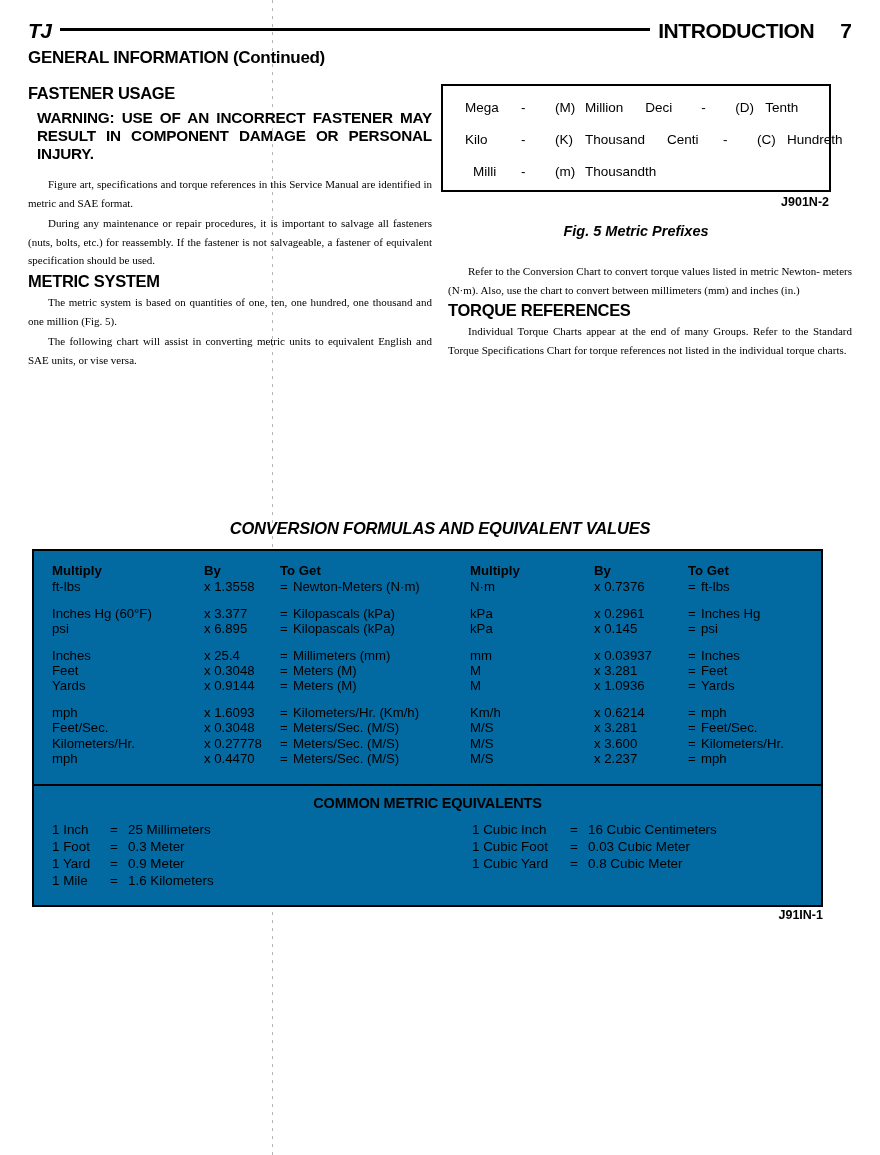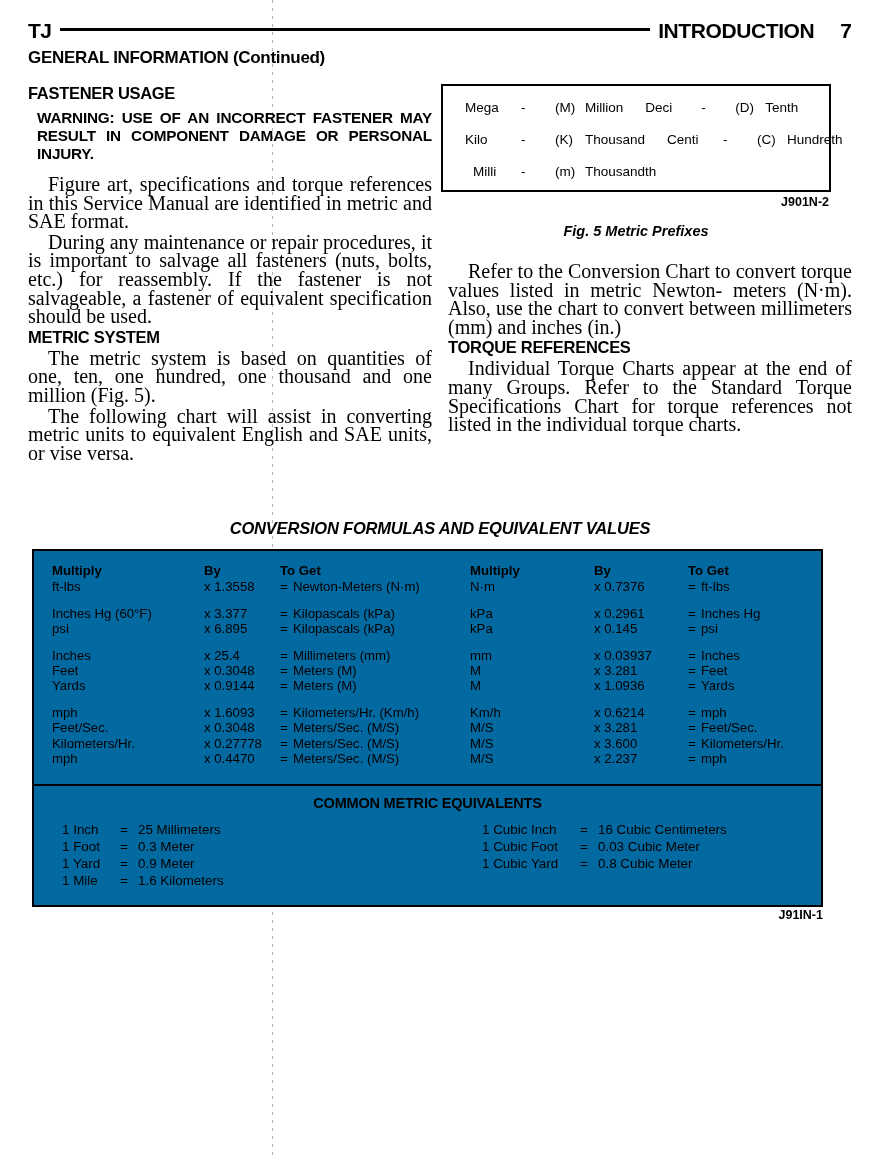--- a/index.html
+++ b/index.html
@@ -43,20 +43,21 @@
     display: flex;
     align-items: center;
   }
   .hdr-tj {
     font-family: "Liberation Sans", sans-serif;
     font-weight: bold;
     font-size: 21px;
     letter-spacing: -0.5px;
     flex: 0 0 auto;
     padding-right: 8px;
+    font-style: italic;
   }
   .hdr-rule {
     flex: 1 1 auto;
     height: 3px;
     background: #000;
     margin: 0 8px 3px 0;
   }
   .hdr-section {
     font-family: "Liberation Sans", sans-serif;
     font-weight: bold;
@@ -111,21 +112,21 @@
     font-weight: bold;
     font-size: 15.3px;
     line-height: 18px;
     margin: 6px 0 12px 9px;
     text-align: justify;
     letter-spacing: -0.2px;
   }
 
   p.body {
     font-family: "Liberation Serif", serif;
-    font-size: 20px;
+    font-size: 11px;
     line-height: 18.6px;
     margin: 0 0 2px 0;
     text-indent: 20px;
     text-align: justify;
   }
 
   
   .prefix-fig {
     position: absolute;
     left: 441px;
@@ -248,21 +249,21 @@
     text-align: center;
     padding: 9px 0 6px 0;
     letter-spacing: -0.2px;
   }
   .cme-body {
     display: flex;
     padding: 4px 0 16px 0;
     font-family: "Liberation Sans", sans-serif;
     font-size: 13.4px;
   }
-  .cme-col-a { padding-left: 28px; width: 420px; }
+  .cme-col-a { padding-left: 18px; width: 420px; }
   .cme-col-b { width: auto; }
   .cme-row {
     display: flex;
     line-height: 17px;
     white-space: nowrap;
   }
   .cme-lhs-a { width: 58px; }
   .cme-lhs-b { width: 98px; }
   .cme-eq    { width: 18px; }
 

